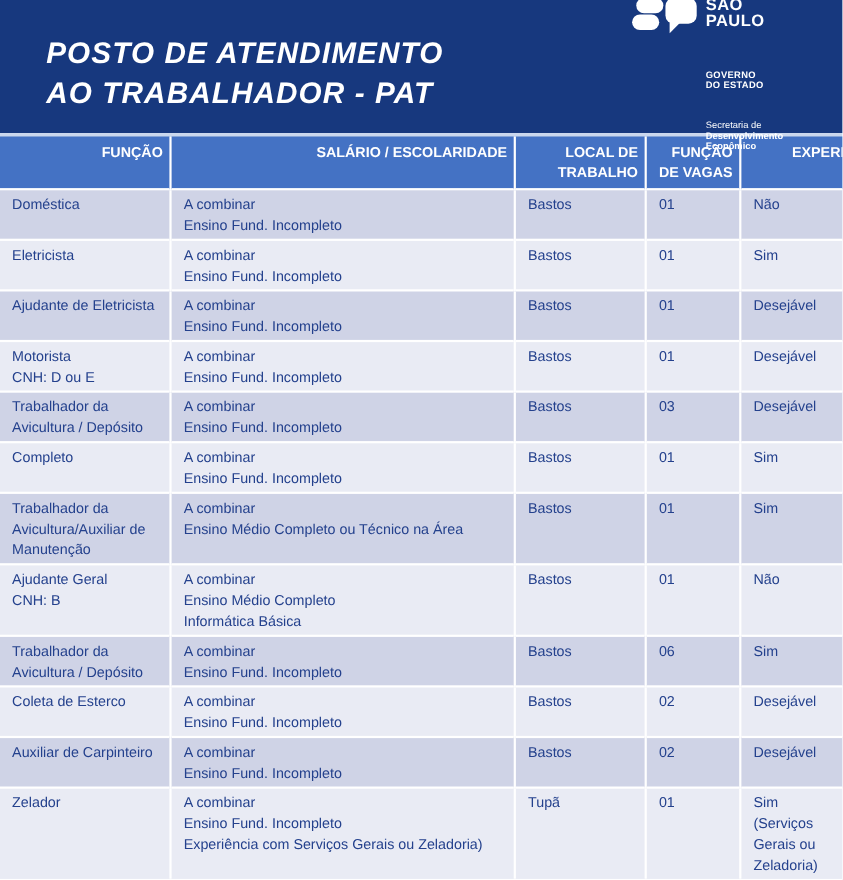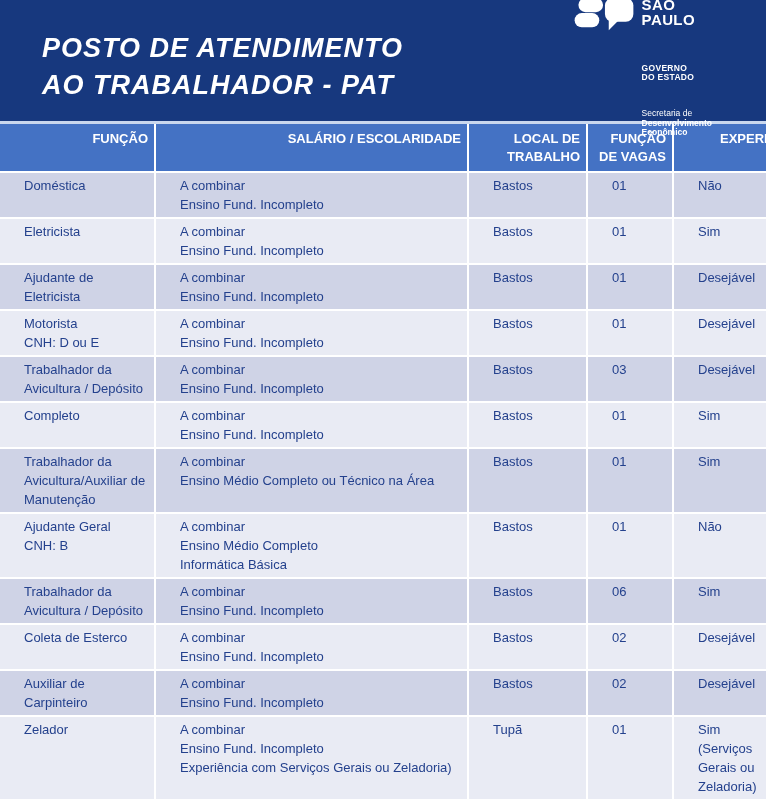--- a/index.html
+++ b/index.html
@@ -46,21 +46,21 @@
   col.c-exp{width:93px;}
   th{
     background:var(--header_bg);color:var(--header_text);
     font-size:13px;font-weight:bold;text-align:right;vertical-align:top;
     padding:6px 6px 5px 8px;line-height:18px;white-space:pre-line;
     border-right:2px solid var(--border);height:48px;
   }
   th:last-child{border-right:none;padding-left:46px;}
   td{
     font-size:13px;color:var(--cell_text);vertical-align:top;
-    padding:3px 6px 3px 24px;line-height:19px;white-space:pre-line;
+    padding:3px 6px 3px 11px;line-height:19px;white-space:pre-line;
     border-right:2px solid var(--border);border-top:2px solid var(--border);
   }
   td:last-child{border-right:none;}
   tr.dark td{background:var(--row_dark);}
   tr.light td{background:var(--row_light);}
   .partial-row{height:22px;background:var(--row_dark);border-top:2px solid var(--border);}
 </style>
 </head>
 <body>
 

